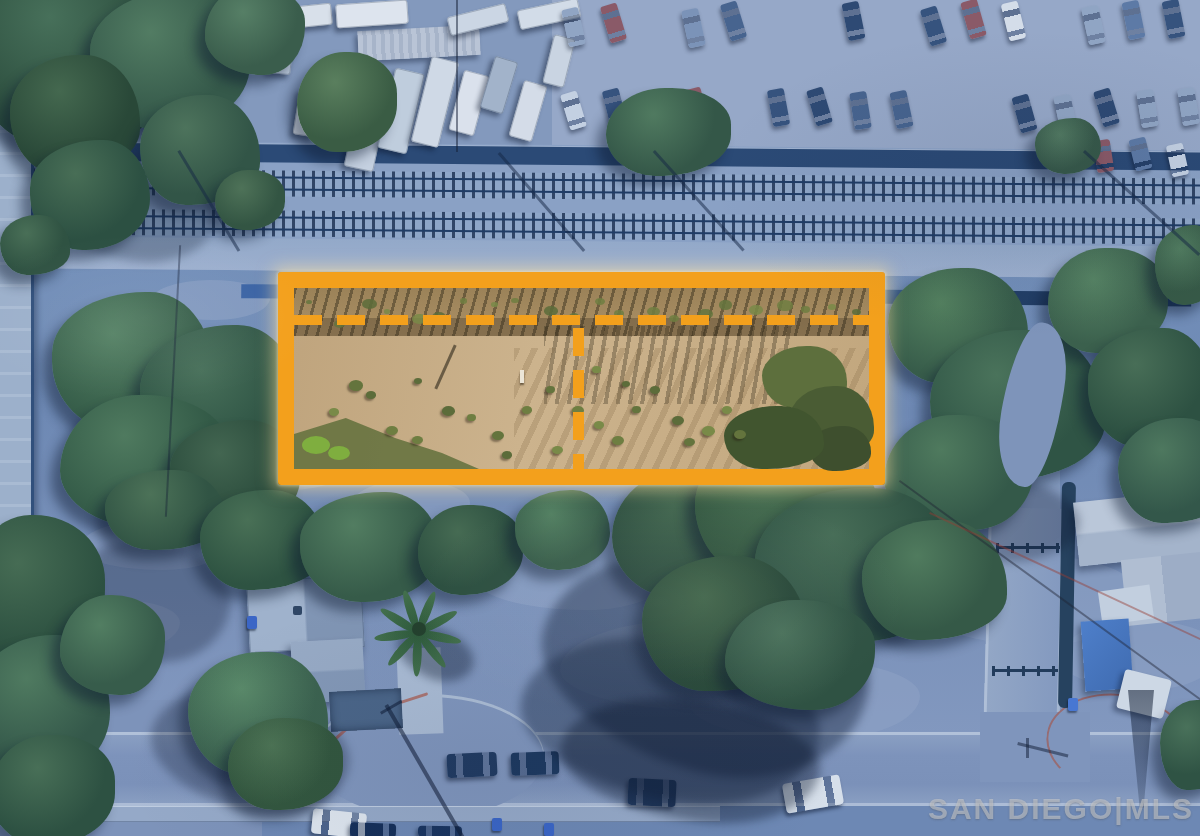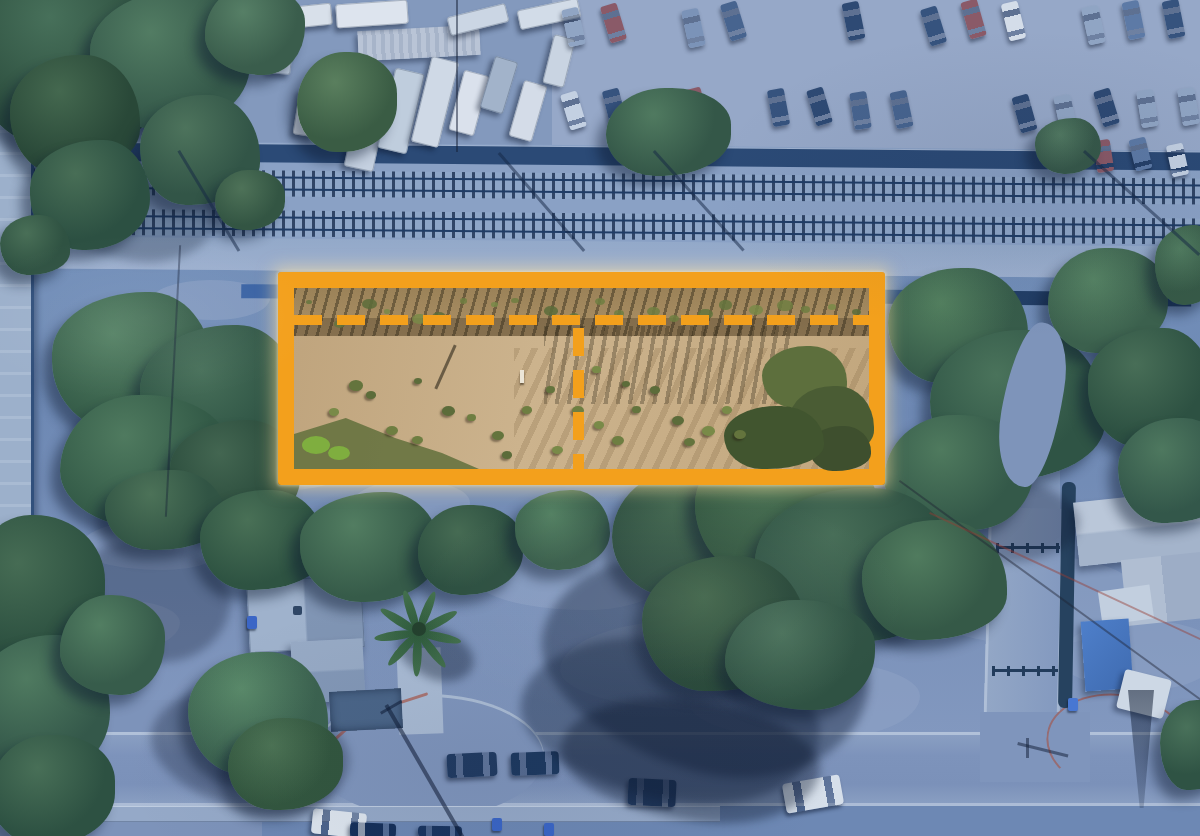--- a/index.html
+++ b/index.html
@@ -414,13 +414,14 @@
         <div style="position: absolute; left: 483.049px; top: 11.6161px; width: 15.5977px; height: 10.9184px; border-radius: 50%; background: rgb(110, 126, 65); opacity: 0.85;"></div>
         <div style="position: absolute; left: 507.323px; top: 18.3344px; width: 9.01032px; height: 6.30722px; border-radius: 50%; background: rgb(110, 126, 65); opacity: 0.85;"></div>
         <div style="position: absolute; left: 534.22px; top: 16.2969px; width: 7.75398px; height: 5.42779px; border-radius: 50%; background: rgb(121, 138, 72); opacity: 0.85;"></div>
         <div style="position: absolute; left: 558.245px; top: 21.1269px; width: 8.38657px; height: 5.8706px; border-radius: 50%; background: rgb(92, 108, 58); opacity: 0.85;"></div>
       </div>
     <div class="in" id="dash-h"></div>
     <div class="in" id="dash-v"></div>
   </div>
 
   <div class="abs" id="mottle"></div>
+  <div class="abs" id="watermark">SAN DIEGO|MLS</div>
 </div>
 
 </body></html>

